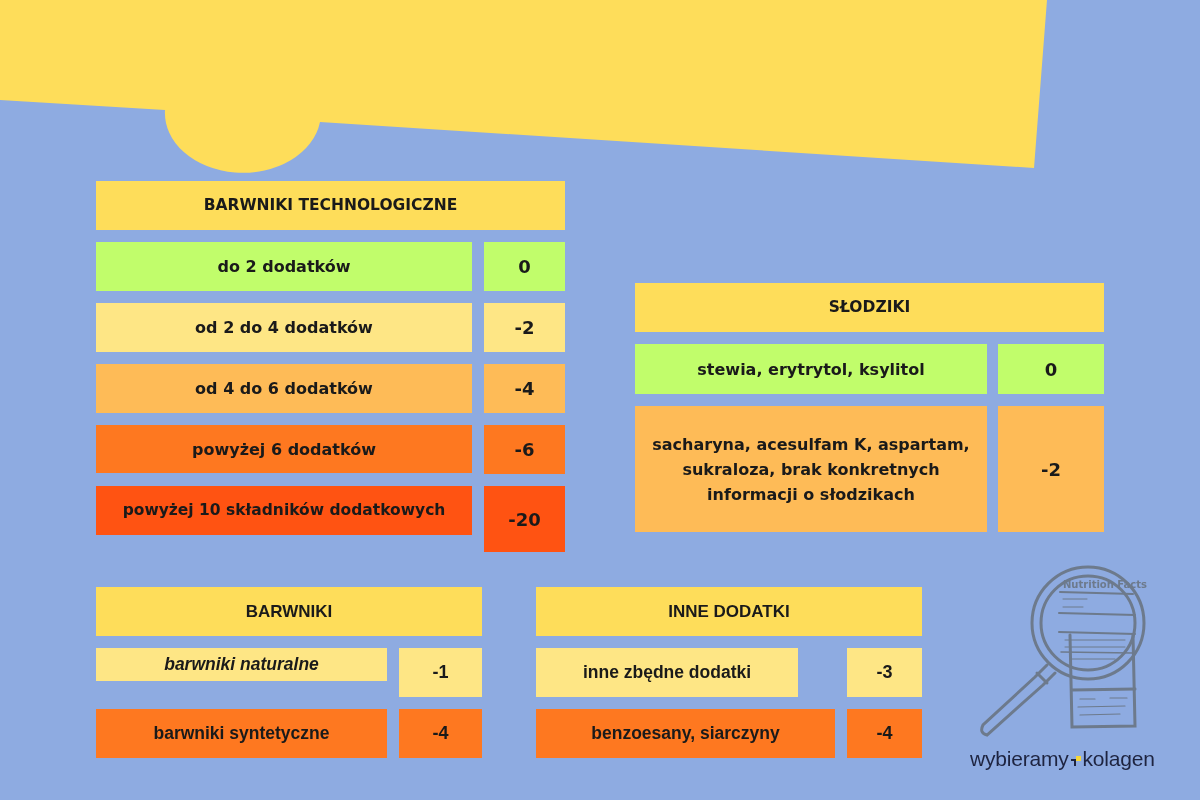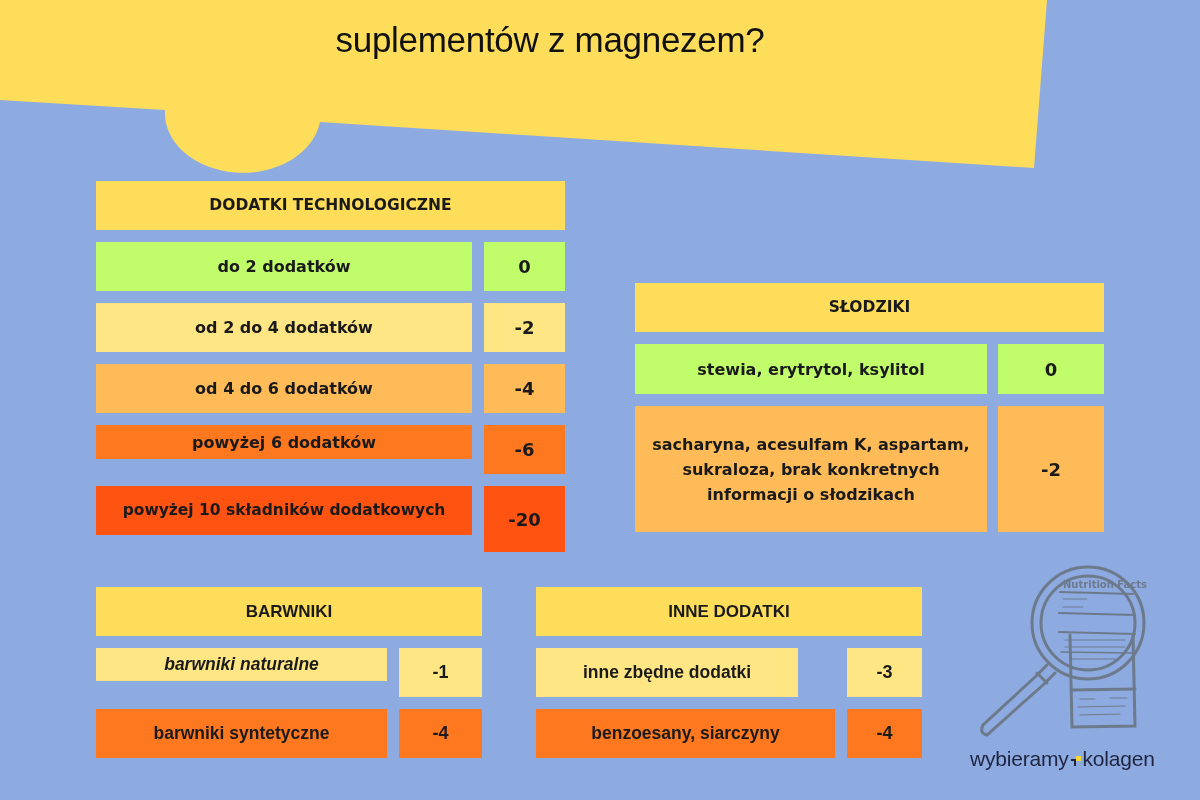--- a/index.html
+++ b/index.html
@@ -35,36 +35,35 @@
   .logo .sep u { position: absolute; left: 4px; top: 10px; width: 2px; height: 6px; background: #1e2440; }
 </style>
 </head>
 <body>
 
 <svg class="banner" viewBox="0 0 1200 200" width="1200" height="200">
   <path d="M0,0 L1047,0 L1034,168 L320,122 A78,60 0 0 1 165,110 L0,100 Z" fill="#fedd5a"></path>
 </svg>
 
 <div class="title">
-  <div>suplementów z magnezem?</div>
 </div>
 
 <div>
-  <div class="cell head" style="left:96px;top:181px;width:469px;height:49px;">DODATKI TECHNOLOGICZNE</div>
+  <div class="cell head" style="left:96px;top:181px;width:469px;height:49px;">BARWNIKI TECHNOLOGICZNE</div>
 
   <div class="cell" style="left:96px;top:242px;width:376px;height:49px;background:#c1fd6b;">do 2 dodatków</div>
   <div class="cell score" style="left:484px;top:242px;width:81px;height:49px;background:#c1fd6b;">0</div>
 
   <div class="cell" style="left:96px;top:303px;width:376px;height:49px;background:#fee685;">od 2 do 4 dodatków</div>
   <div class="cell score" style="left:484px;top:303px;width:81px;height:49px;background:#fee685;">-2</div>
 
   <div class="cell" style="left:96px;top:364px;width:376px;height:49px;background:#febb57;">od 4 do 6 dodatków</div>
   <div class="cell score" style="left:484px;top:364px;width:81px;height:49px;background:#febb57;">-4</div>
 
-  <div class="cell" style="left:96px;top:425px;width:376px;height:34px;background:#fe7820;">powyżej 6 dodatków</div>
+  <div class="cell" style="left:96px;top:425px;width:376px;height:48px;background:#fe7820;">powyżej 6 dodatków</div>
   <div class="cell score" style="left:484px;top:425px;width:81px;height:49px;background:#fe7820;">-6</div>
 
   <div class="cell" style="left:96px;top:486px;width:376px;height:49px;background:#ff5312;font-size:15.5px;">powyżej 10 składników dodatkowych</div>
   <div class="cell score" style="left:484px;top:486px;width:81px;height:66px;background:#ff5312;">-20</div>
 </div>
 
 <div>
   <div class="cell head" style="left:635px;top:283px;width:469px;height:49px;">SŁODZIKI</div>
 
   <div class="cell" style="left:635px;top:344px;width:352px;height:50px;background:#c1fd6b;">stewia, erytrytol, ksylitol</div>

